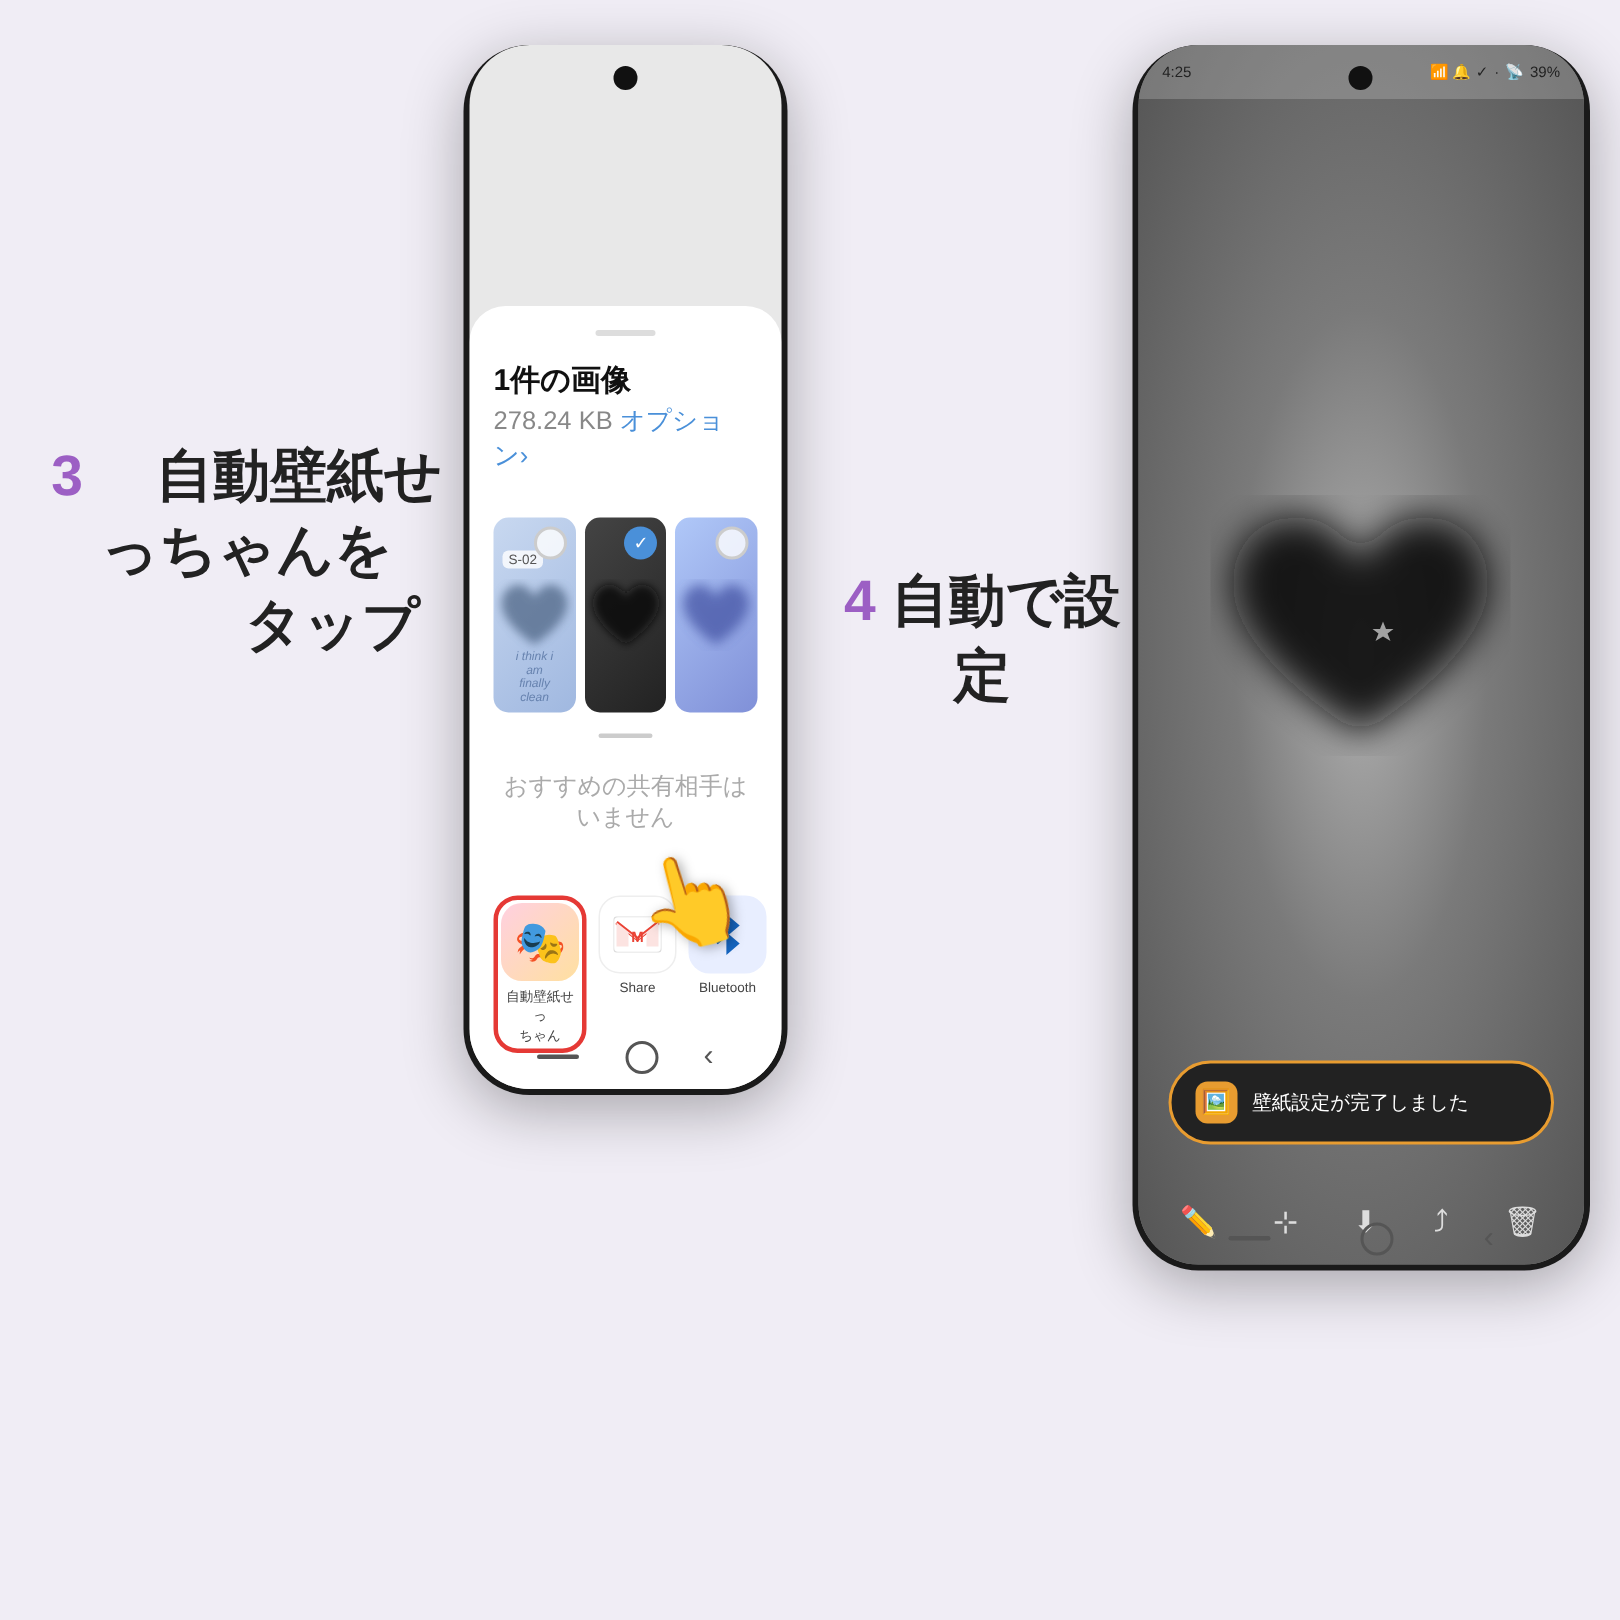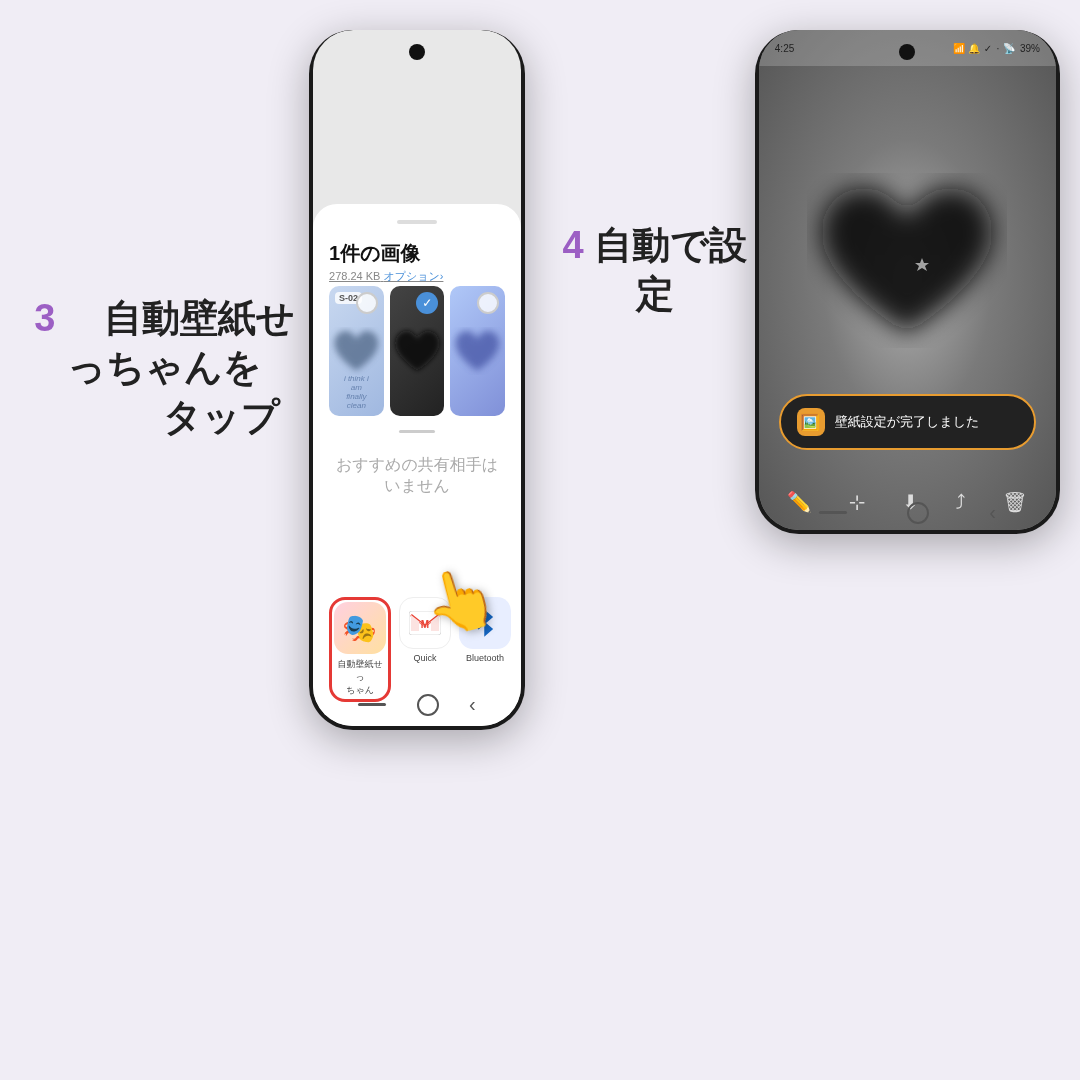--- a/index.html
+++ b/index.html
@@ -53,21 +53,21 @@
       box-shadow: 0 10px 40px rgba(0,0,0,0.3);
     }
 
     .phone-left {
       width: 340px;
       height: 700px;
     }
 
     .phone-right {
       width: 340px;
-      height: 504px;
+      height: 817px;
     }
 
     
     .phone-notch {
       position: absolute;
       top: 14px;
       left: 50%;
       transform: translateX(-50%);
       width: 16px;
       height: 16px;
@@ -116,24 +116,23 @@
     }
 
     .share-title {
       font-size: 20px;
       font-weight: 700;
       color: #111;
       margin-bottom: 2px;
     }
 
     .share-subtitle {
-      font-size: 11px;
+      font-size: 17px;
       color: #888;
-      margin-bottom: 2px;
-      text-decoration: underline;
+      margin-bottom: 30px;
     }
     .share-subtitle .options-link {
       color: #4a90d9;
     }
 
     
     .thumbnails-row {
       display: flex;
       gap: 6px;
       margin-bottom: 14px;
@@ -380,28 +379,27 @@
       background: white;
     }
 
     
     .bluetooth-icon {
       background: #e8eeff;
     }
 
     .label-s02 {
       position: absolute;
-      top: 6px;
+      top: 22px;
       left: 6px;
       font-size: 9px;
       color: #555;
       background: rgba(255,255,255,0.8);
       border-radius: 4px;
       padding: 1px 4px;
-      font-weight: bold;
     }
   </style>
 </head>
 <body>
 
 <div class="container">
 
   <div class="panel">
     <div class="panel-title">
       <span class="step-num">3</span>
@@ -487,21 +485,21 @@
             <div class="app-icon-item">
               <div class="app-icon gmail-icon" style="background: white; border: 1px solid #eee;">
                 <svg width="32" height="24" viewBox="0 0 32 24">
                   <rect width="32" height="24" rx="3" fill="white" stroke="#ddd"></rect>
                   <path d="M2 4 L16 15 L30 4" stroke="#EA4335" stroke-width="2.5" fill="none"></path>
                   <path d="M2 4 L2 20 L10 20 L10 11 L16 16 L22 11 L22 20 L30 20 L30 4 L16 15 Z" fill="white"></path>
                   <path d="M2 4 L16 15 L30 4 L30 20 L22 20 L22 11 L16 16 L10 11 L10 20 L2 20 Z" fill="#EA4335" opacity="0.15"></path>
                   <text x="16" y="17" font-size="10" font-weight="bold" fill="#EA4335" text-anchor="middle" font-family="Arial">M</text>
                 </svg>
               </div>
-              <div class="app-icon-label">Quick</div>
+              <div class="app-icon-label">Share</div>
             </div>
 
             <div class="app-icon-item">
               <div class="app-icon bluetooth-icon">
                 <svg width="22" height="32" viewBox="0 0 22 32">
                   <path d="M11 4 L18 10 L11 16 L18 22 L11 28 L11 16 L4 22 L11 16 L4 10 L11 16 L11 4Z" fill="#1565C0" stroke="#1565C0" stroke-width="1.5"></path>
                 </svg>
               </div>
               <div class="app-icon-label">Bluetooth</div>
             </div>

